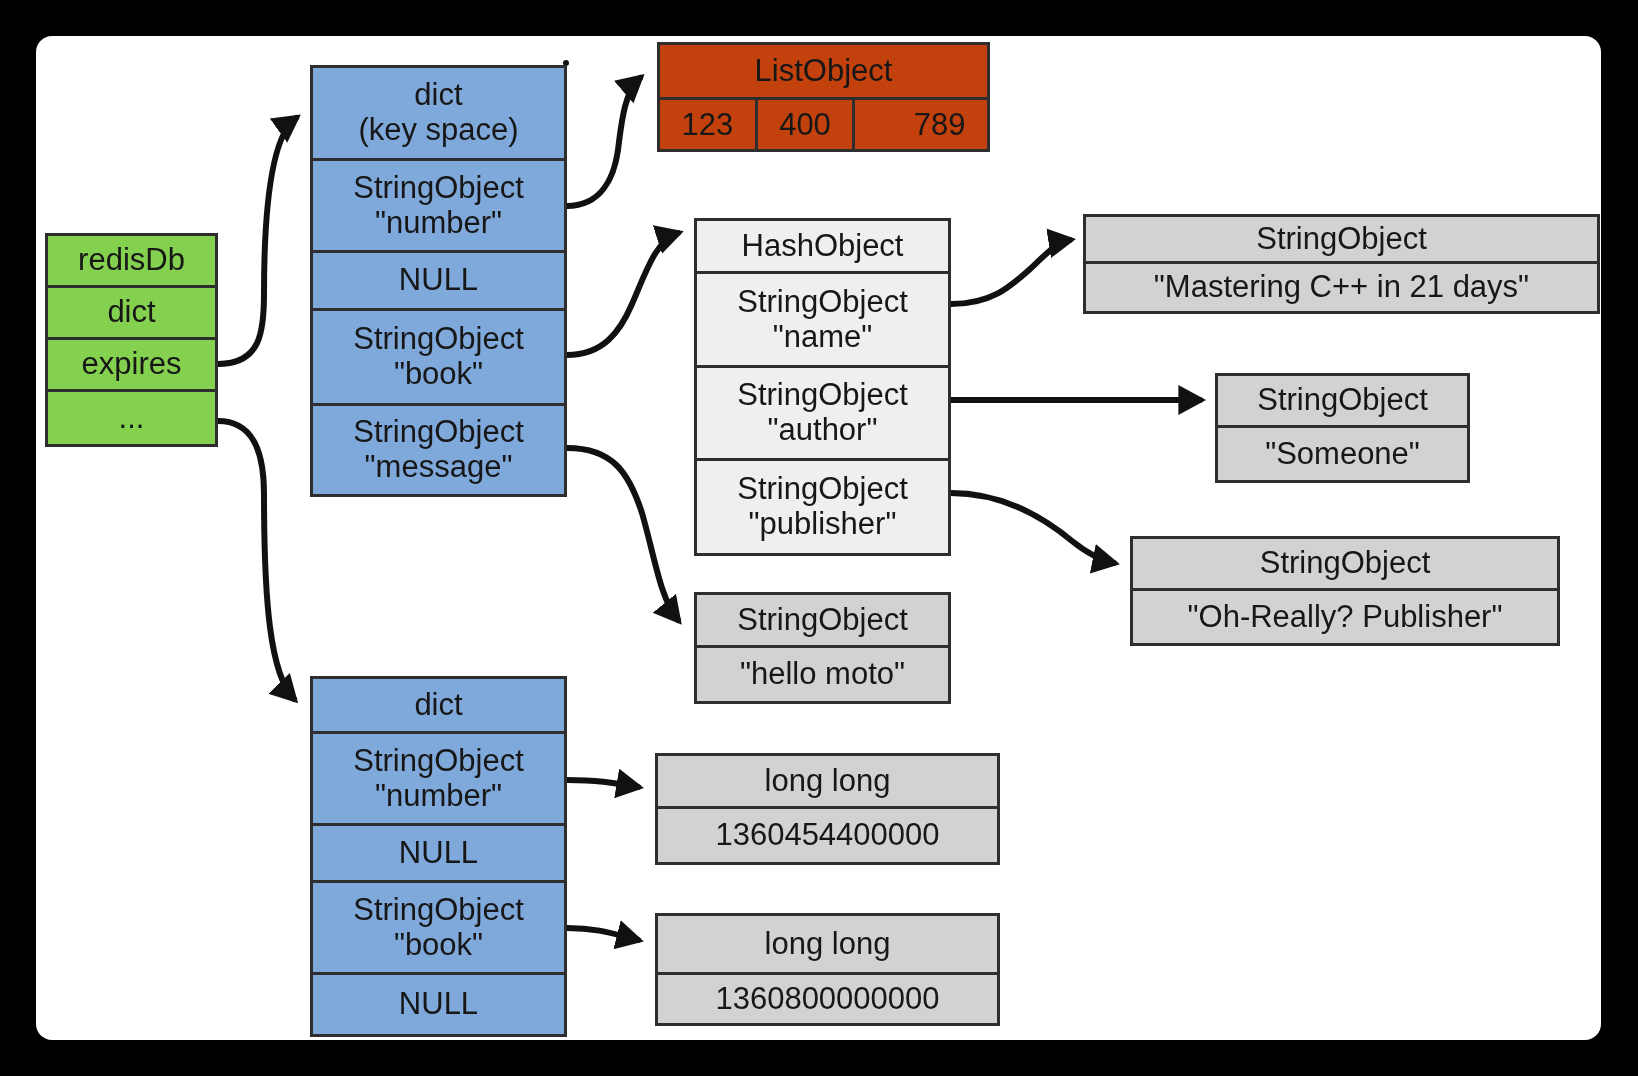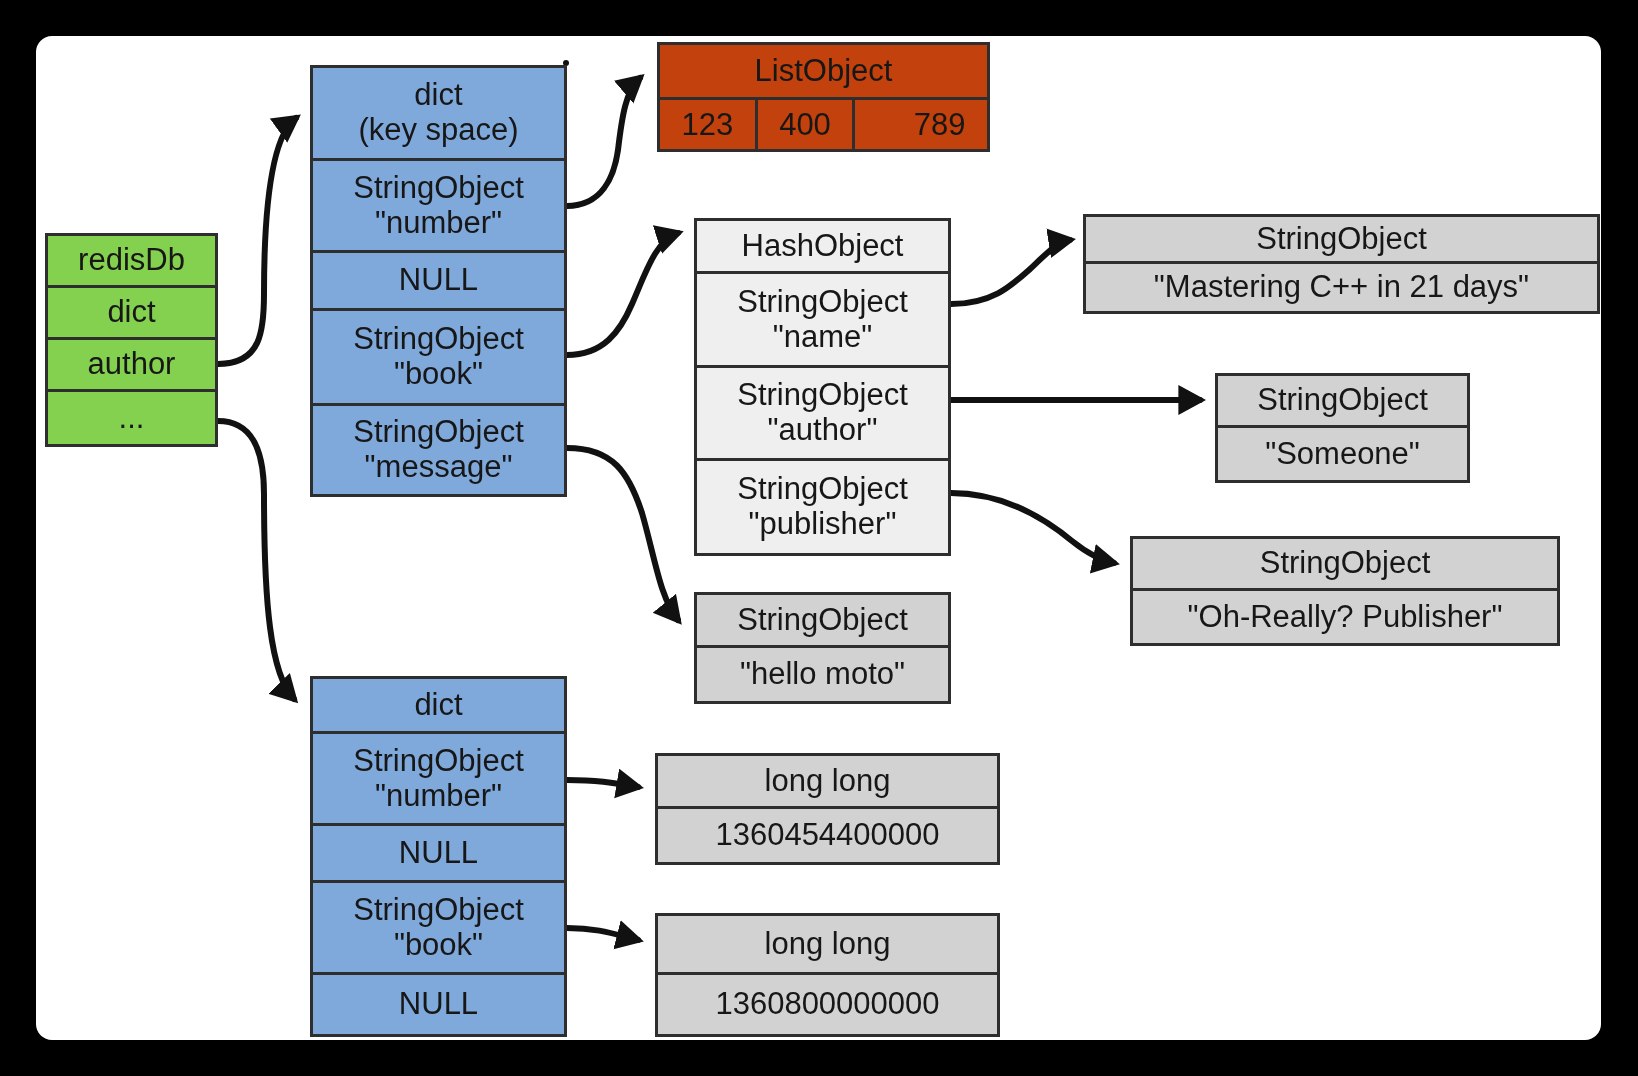--- a/index.html
+++ b/index.html
@@ -82,21 +82,21 @@
       <path d="M531,744 C562,744 578,747 602,751" marker-end="url(#ah)"></path>
       <path d="M531,892 C562,892 578,898 602,904" marker-end="url(#ah)"></path>
     </g>
   </svg>
 
   <span class="speck"></span>
 
   <div class="box green" style="left:9px; top:197px; width:173px;">
     <div class="row" style="height:52px">redisDb</div>
     <div class="row" style="height:52px">dict</div>
-    <div class="row" style="height:52px">author</div>
+    <div class="row" style="height:52px">expires</div>
     <div class="row" style="height:52px">...</div>
   </div>
 
   <div class="box blue" style="left:274px; top:29px; width:257px;">
     <div class="row" style="height:93px">dict
 (key space)</div>
     <div class="row" style="height:92px">StringObject
 "number"</div>
     <div class="row" style="height:58px">NULL</div>
     <div class="row" style="height:95px">StringObject
@@ -154,16 +154,16 @@
     <div class="row" style="height:59px">NULL</div>
   </div>
 
   <div class="box gray" style="left:619px; top:717px; width:345px;">
     <div class="row" style="height:53px">long long</div>
     <div class="row" style="height:53px">1360454400000</div>
   </div>
 
   <div class="box gray" style="left:619px; top:877px; width:345px;">
     <div class="row" style="height:59px">long long</div>
-    <div class="row" style="height:59px">1360800000000</div>
+    <div class="row" style="height:48px">1360800000000</div>
   </div>
 
 </div>
 
 </body></html>

